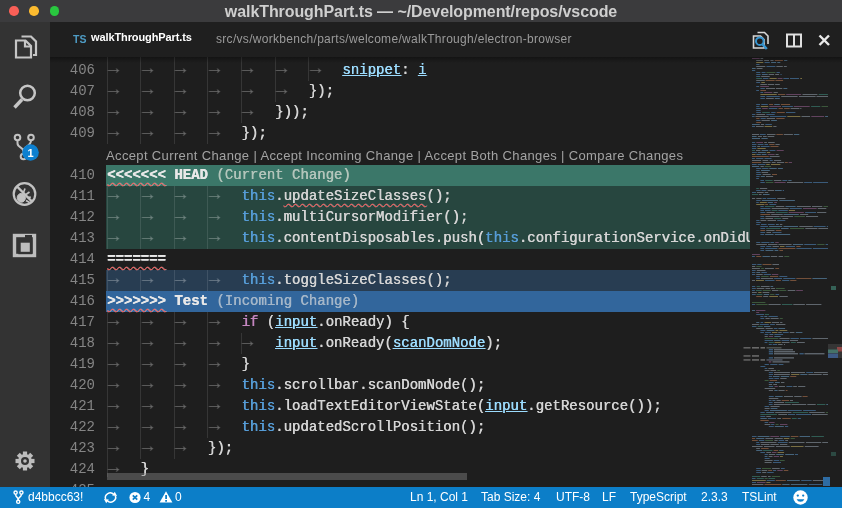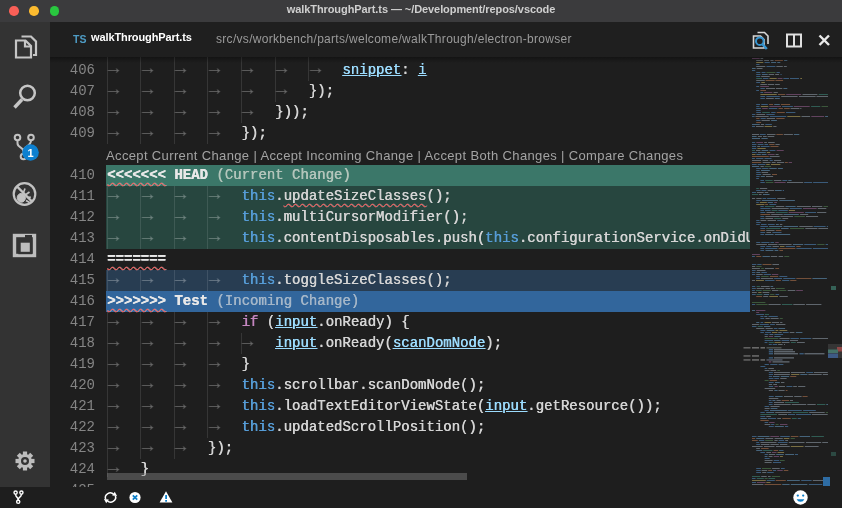--- a/index.html
+++ b/index.html
@@ -1,18 +1,18 @@
 <!DOCTYPE html>
 <html><head><meta charset="utf-8"><style>
 * { margin:0; padding:0; box-sizing:border-box; }
 html,body { width:842px; height:508px; overflow:hidden; background:#1e1e1e;
   font-family:"Liberation Sans", sans-serif; }
 #win { position:relative; width:842px; height:508px; }
 #titlebar { position:absolute; left:0; top:0; width:842px; height:22px; background:#3b3b3d; }
-#titlebar .t { position:absolute; left:0; right:0; top:3px; text-align:center; font-size:11px;
+#titlebar .t { position:absolute; left:0; right:0; top:3px; text-align:center; font-size:16px;
   font-weight:600; color:#cfcfcf; letter-spacing:-0.08px; }
 .tl { position:absolute; top:6.2px; width:9.6px; height:9.6px; border-radius:50%; }
 #activity { position:absolute; left:0; top:22px; width:50px; height:465px; background:#333333; }
 #tstrip { position:absolute; left:50px; top:22px; width:792px; height:35px; background:#1f1f1f; }
 #tstrip .ts { position:absolute; left:23px; top:11px; font-size:10.5px; font-weight:bold; color:#4e9bc4; }
 #tstrip .fn { position:absolute; left:41px; top:8.5px; font-size:11px; font-weight:bold; color:#ffffff; letter-spacing:-0.1px; }
 #tstrip .pth { position:absolute; left:166px; top:10px; font-size:12px; color:#9b9b9b; letter-spacing:0.3px; }
 #editor { position:absolute; left:50px; top:57px; width:700px; height:430px; overflow:hidden;
   background:#1e1e1e; }
 #lnums { position:absolute; left:0; top:3px; width:45px; text-align:right;
@@ -860,20 +860,32 @@
       <rect x="32.5" y="304.4" width="17.0" height="1.0" fill="#78828c"></rect>
       <rect x="88.0" y="287.0" width="14.0" height="14.0" fill="#454545" opacity="0.6"></rect>
       <rect x="97.0" y="290.0" width="5.0" height="4.5" fill="#8f4747"></rect>
       <rect x="88.0" y="292.5" width="10.0" height="3.5" fill="#457268"></rect>
       <rect x="88.0" y="296.5" width="10.0" height="4.5" fill="#3d5a85"></rect>
       <rect x="91.0" y="229.0" width="5.0" height="4.0" fill="#3e7f6f" opacity="0.7"></rect>
       <rect x="91.0" y="395.0" width="5.0" height="4.0" fill="#3e7f6f" opacity="0.45"></rect>
       <rect x="83.0" y="420.0" width="7.0" height="9.0" fill="#2e6ca3"></rect>
     </svg>
   <div id="shadow"></div>
+  <div id="status">
+    <div style="left:28px">d4bbcc63!</div>
+    <div style="left:143.5px">4</div>
+    <div style="left:175px">0</div>
+    <div style="left:410px">Ln 1, Col 1</div>
+    <div style="left:481px">Tab Size: 4</div>
+    <div style="left:556px">UTF-8</div>
+    <div style="left:602px">LF</div>
+    <div style="left:630px">TypeScript</div>
+    <div style="left:701px">2.3.3</div>
+    <div style="left:742px">TSLint</div>
+  </div>
 
 <svg style="position:absolute;left:0;top:487px" width="200" height="21">
  <g stroke="#ffffff" fill="none" stroke-width="1.4">
   <circle cx="15.6" cy="5.6" r="1.6"></circle>
   <circle cx="21.4" cy="5.6" r="1.6"></circle>
   <circle cx="18.2" cy="14.8" r="1.6"></circle>
   <path d="M15.6 7.2 c0 3.6 2.6 2.2 2.6 6"></path>
   <path d="M21.4 7.2 c0 3.6 -3.2 2.2 -3.2 6"></path>
  </g>
  <g stroke="#ffffff" fill="none" stroke-width="1.5">

